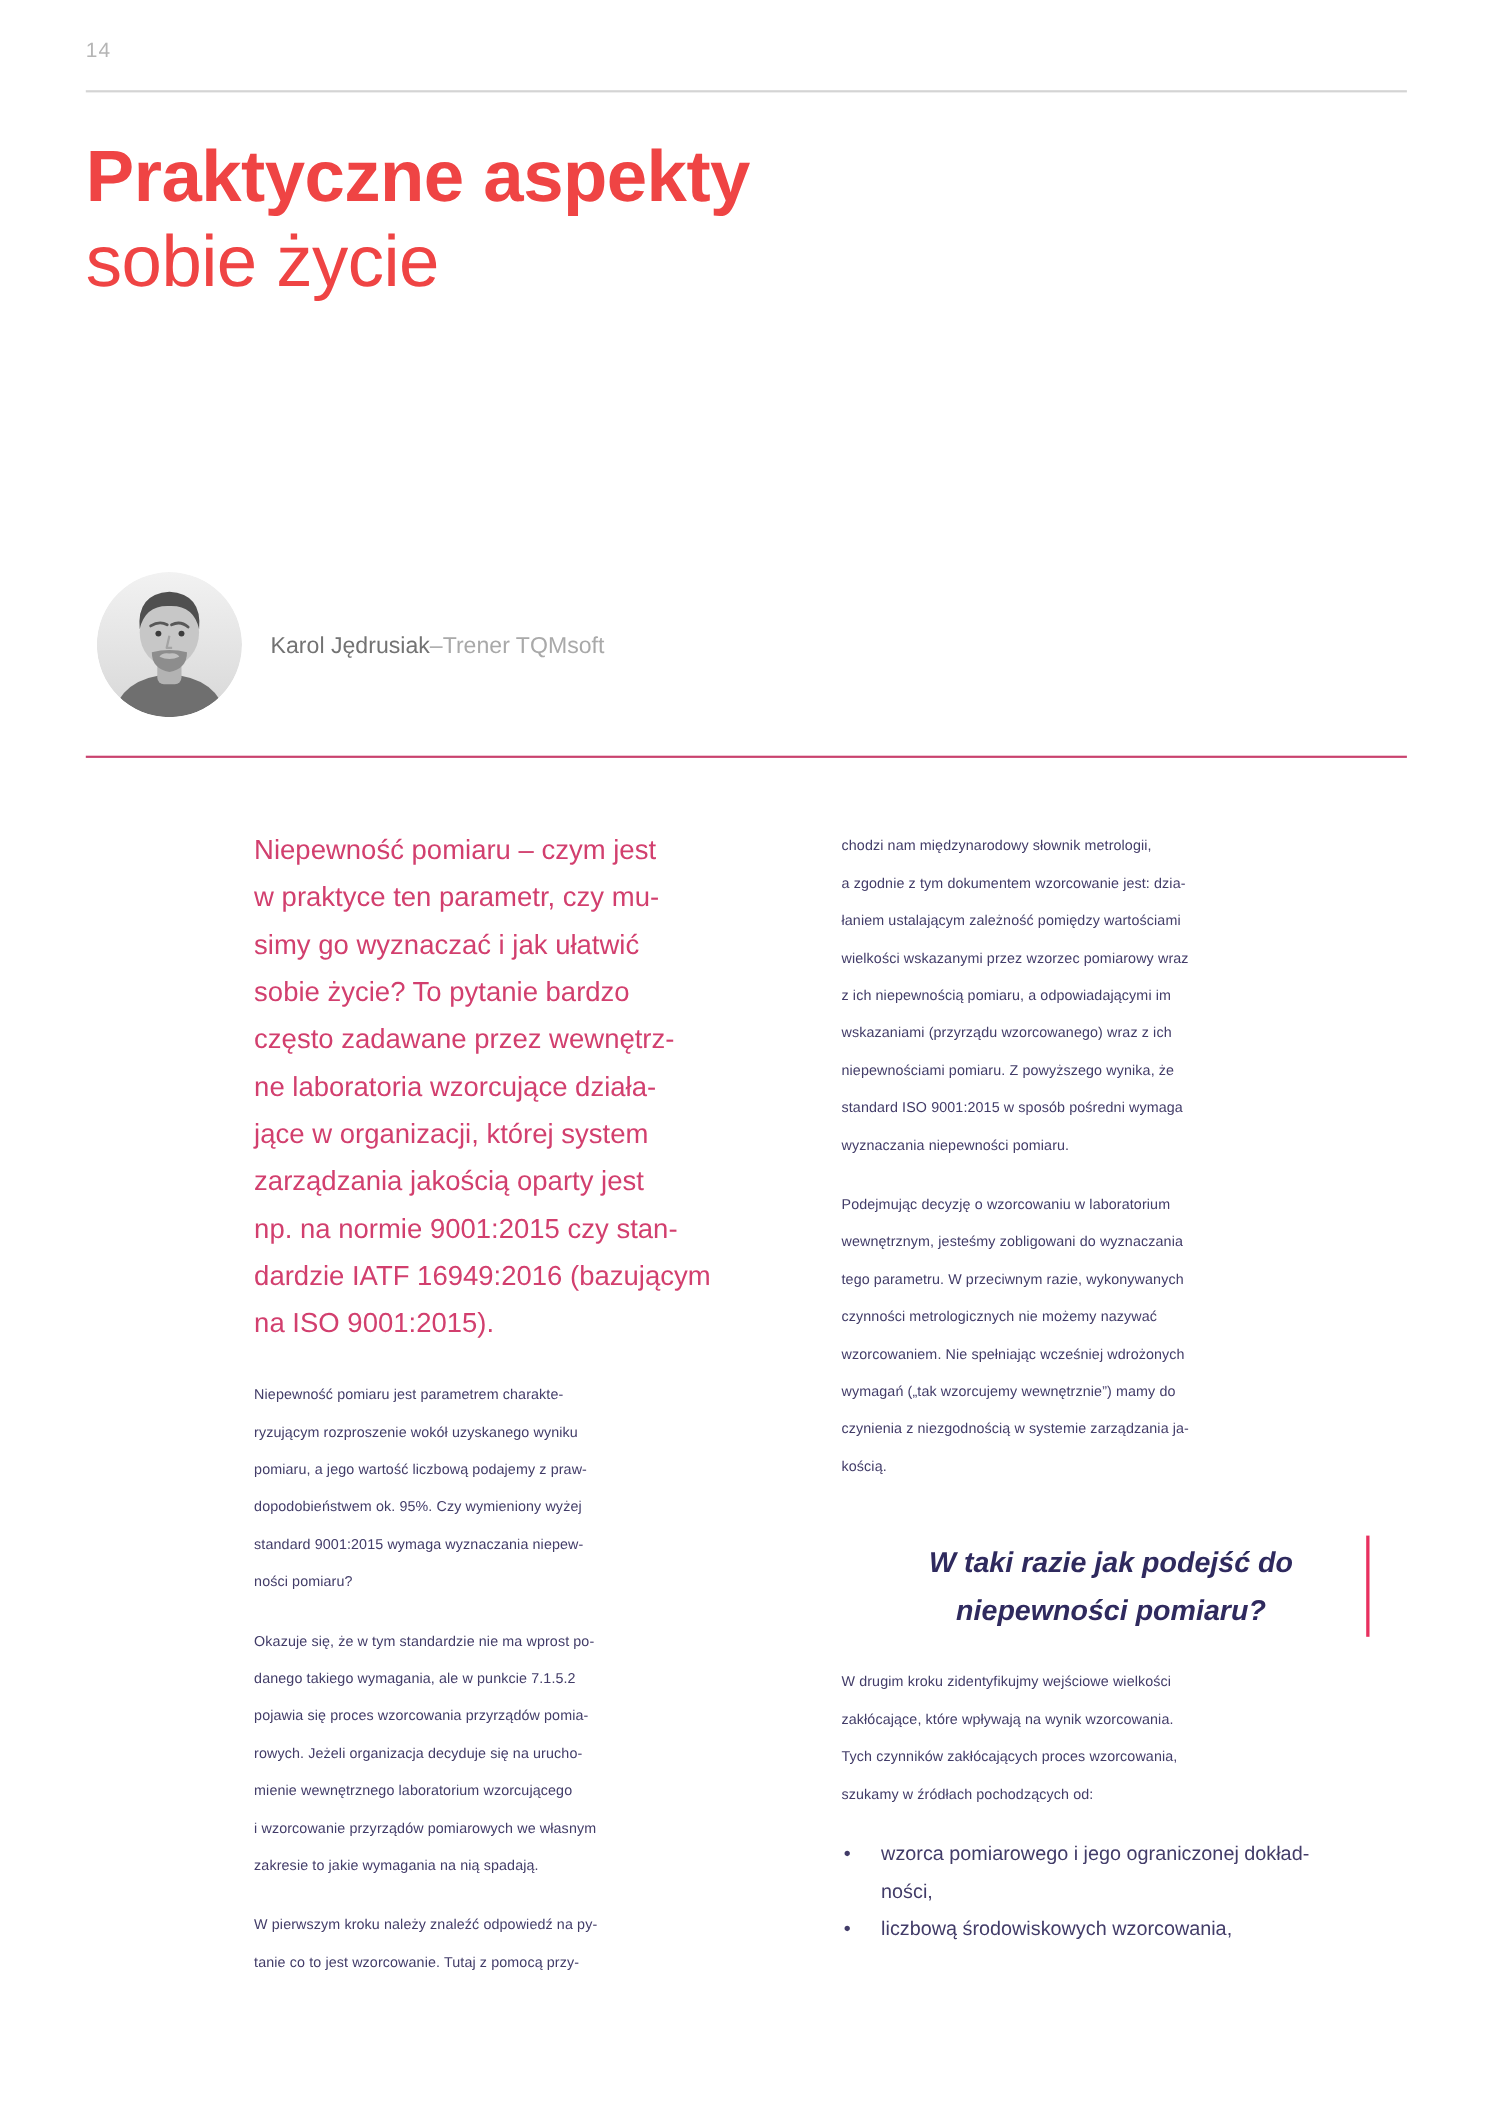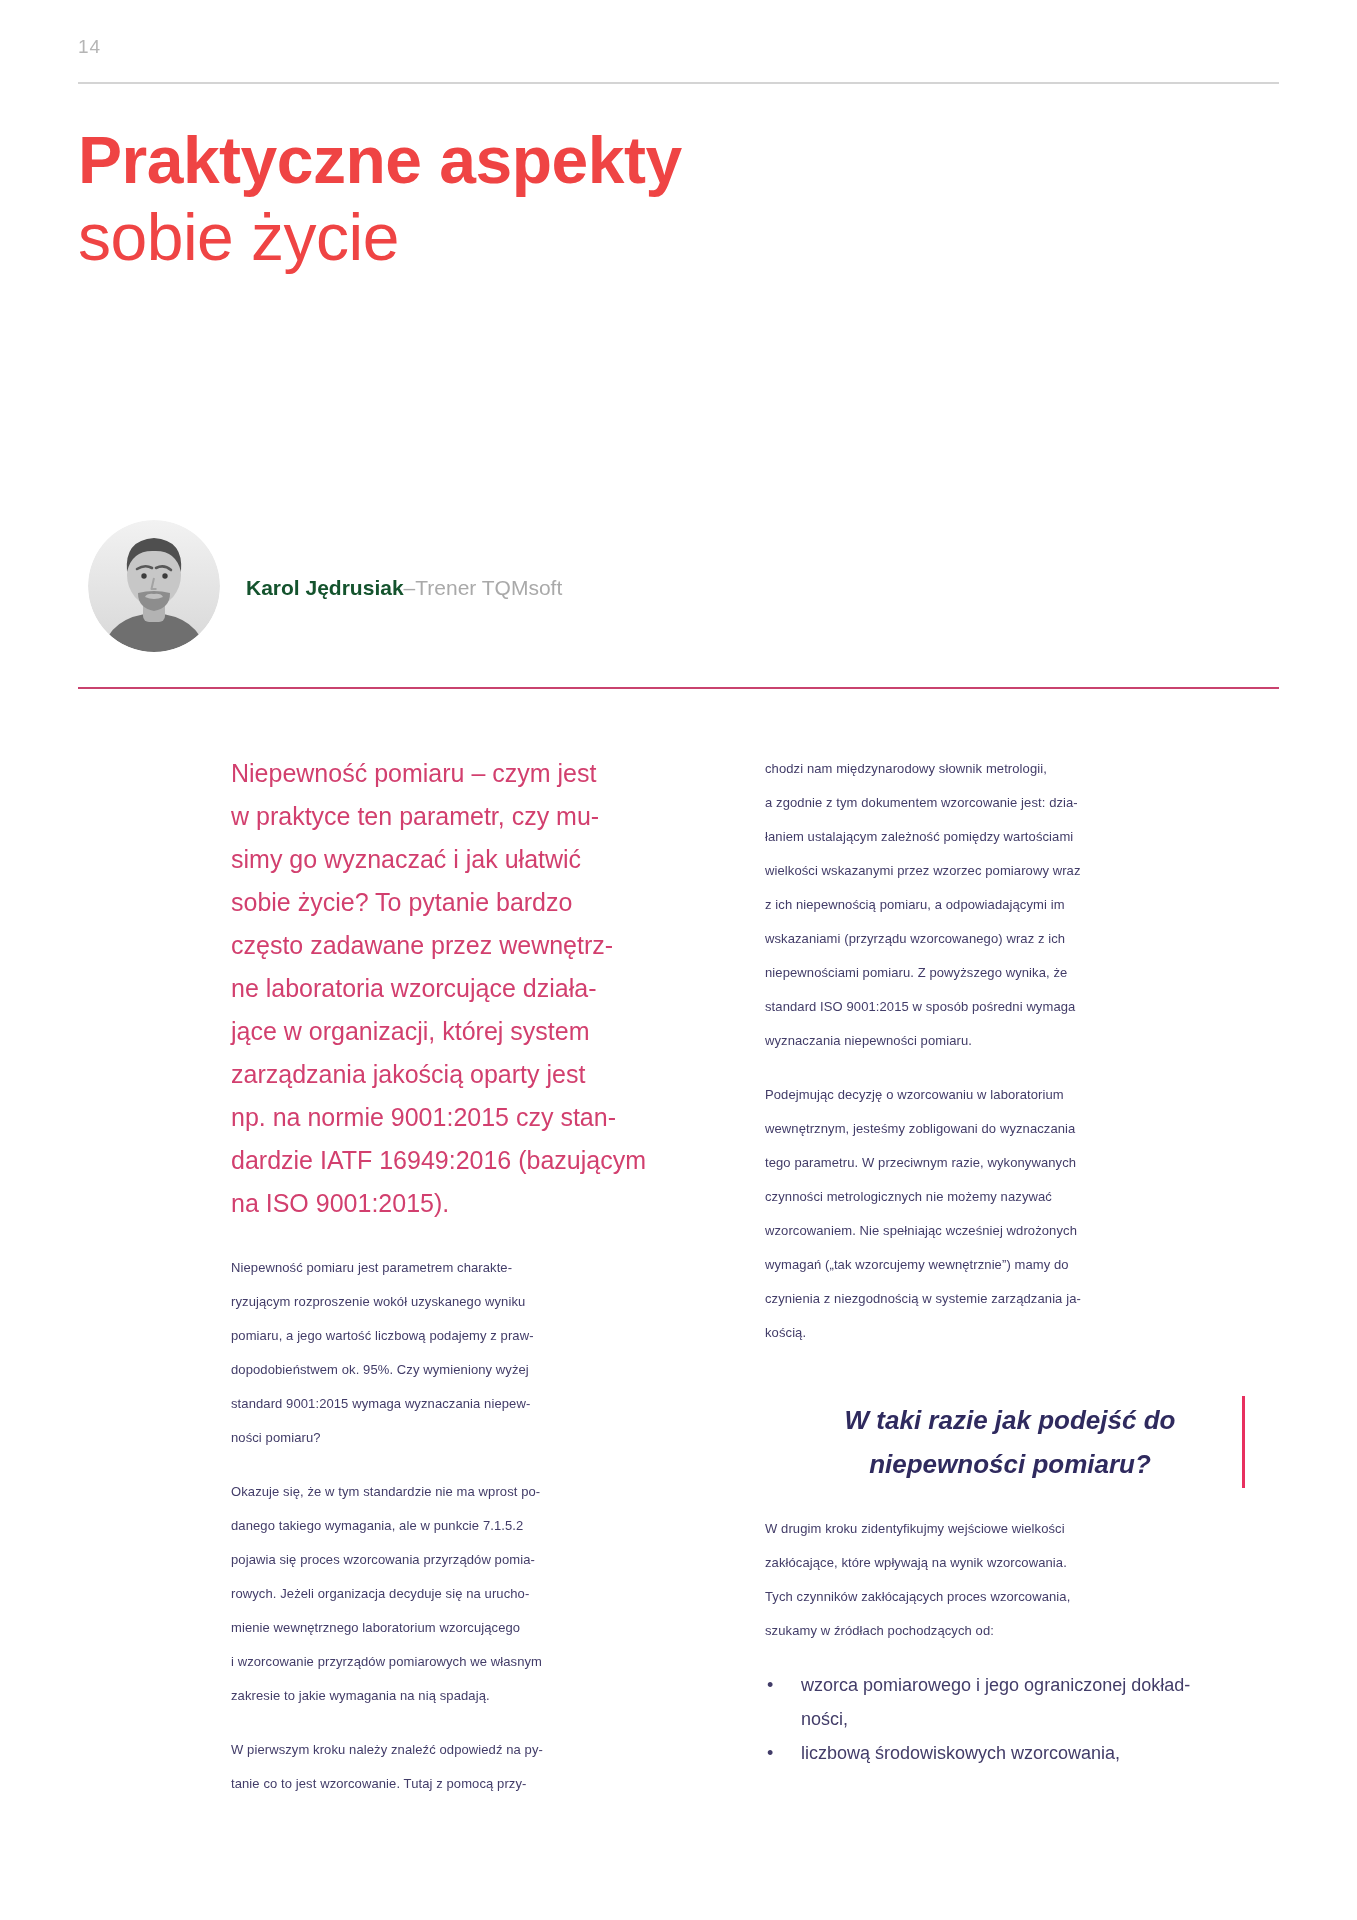--- a/index.html
+++ b/index.html
@@ -18,21 +18,21 @@
   .chapter-number {
     position:absolute; top:128px; right:84px; color:#ee2e63;
     font-family:"DejaVu Sans", sans-serif; font-size:150px; line-height:1.0;
     font-weight:400; letter-spacing:2px;
   }
 
   .avatar { position:absolute; left:88px; top:520px; width:132px; height:132px; border-radius:50%; overflow:hidden; }
   .avatar svg { display:block; }
 
   .author { position:absolute; left:246px; top:576px; font-size:21px; color:#a9a9a9; }
-  .author-name { font-weight:bold; color:#14532d; }
+  .author-name { font-weight:normal; color:#737373; }
 
   .pink-rule { position:absolute; left:78px; top:687px; width:1201px; height:2px; background:#c9426e; }
 
   .col { position:absolute; top:752px; width:490px; }
   .col-left { left:231px; }
   .col-right { left:765px; }
 
   .col p { margin:0 0 20px 0; white-space:pre-line; }
   .lead { color:#d23f6e; font-size:25px; line-height:43px; margin:0 0 26px 0 !important; }
   .body { color:#423c68; font-size:13px; line-height:34px; letter-spacing:0.1px; }

